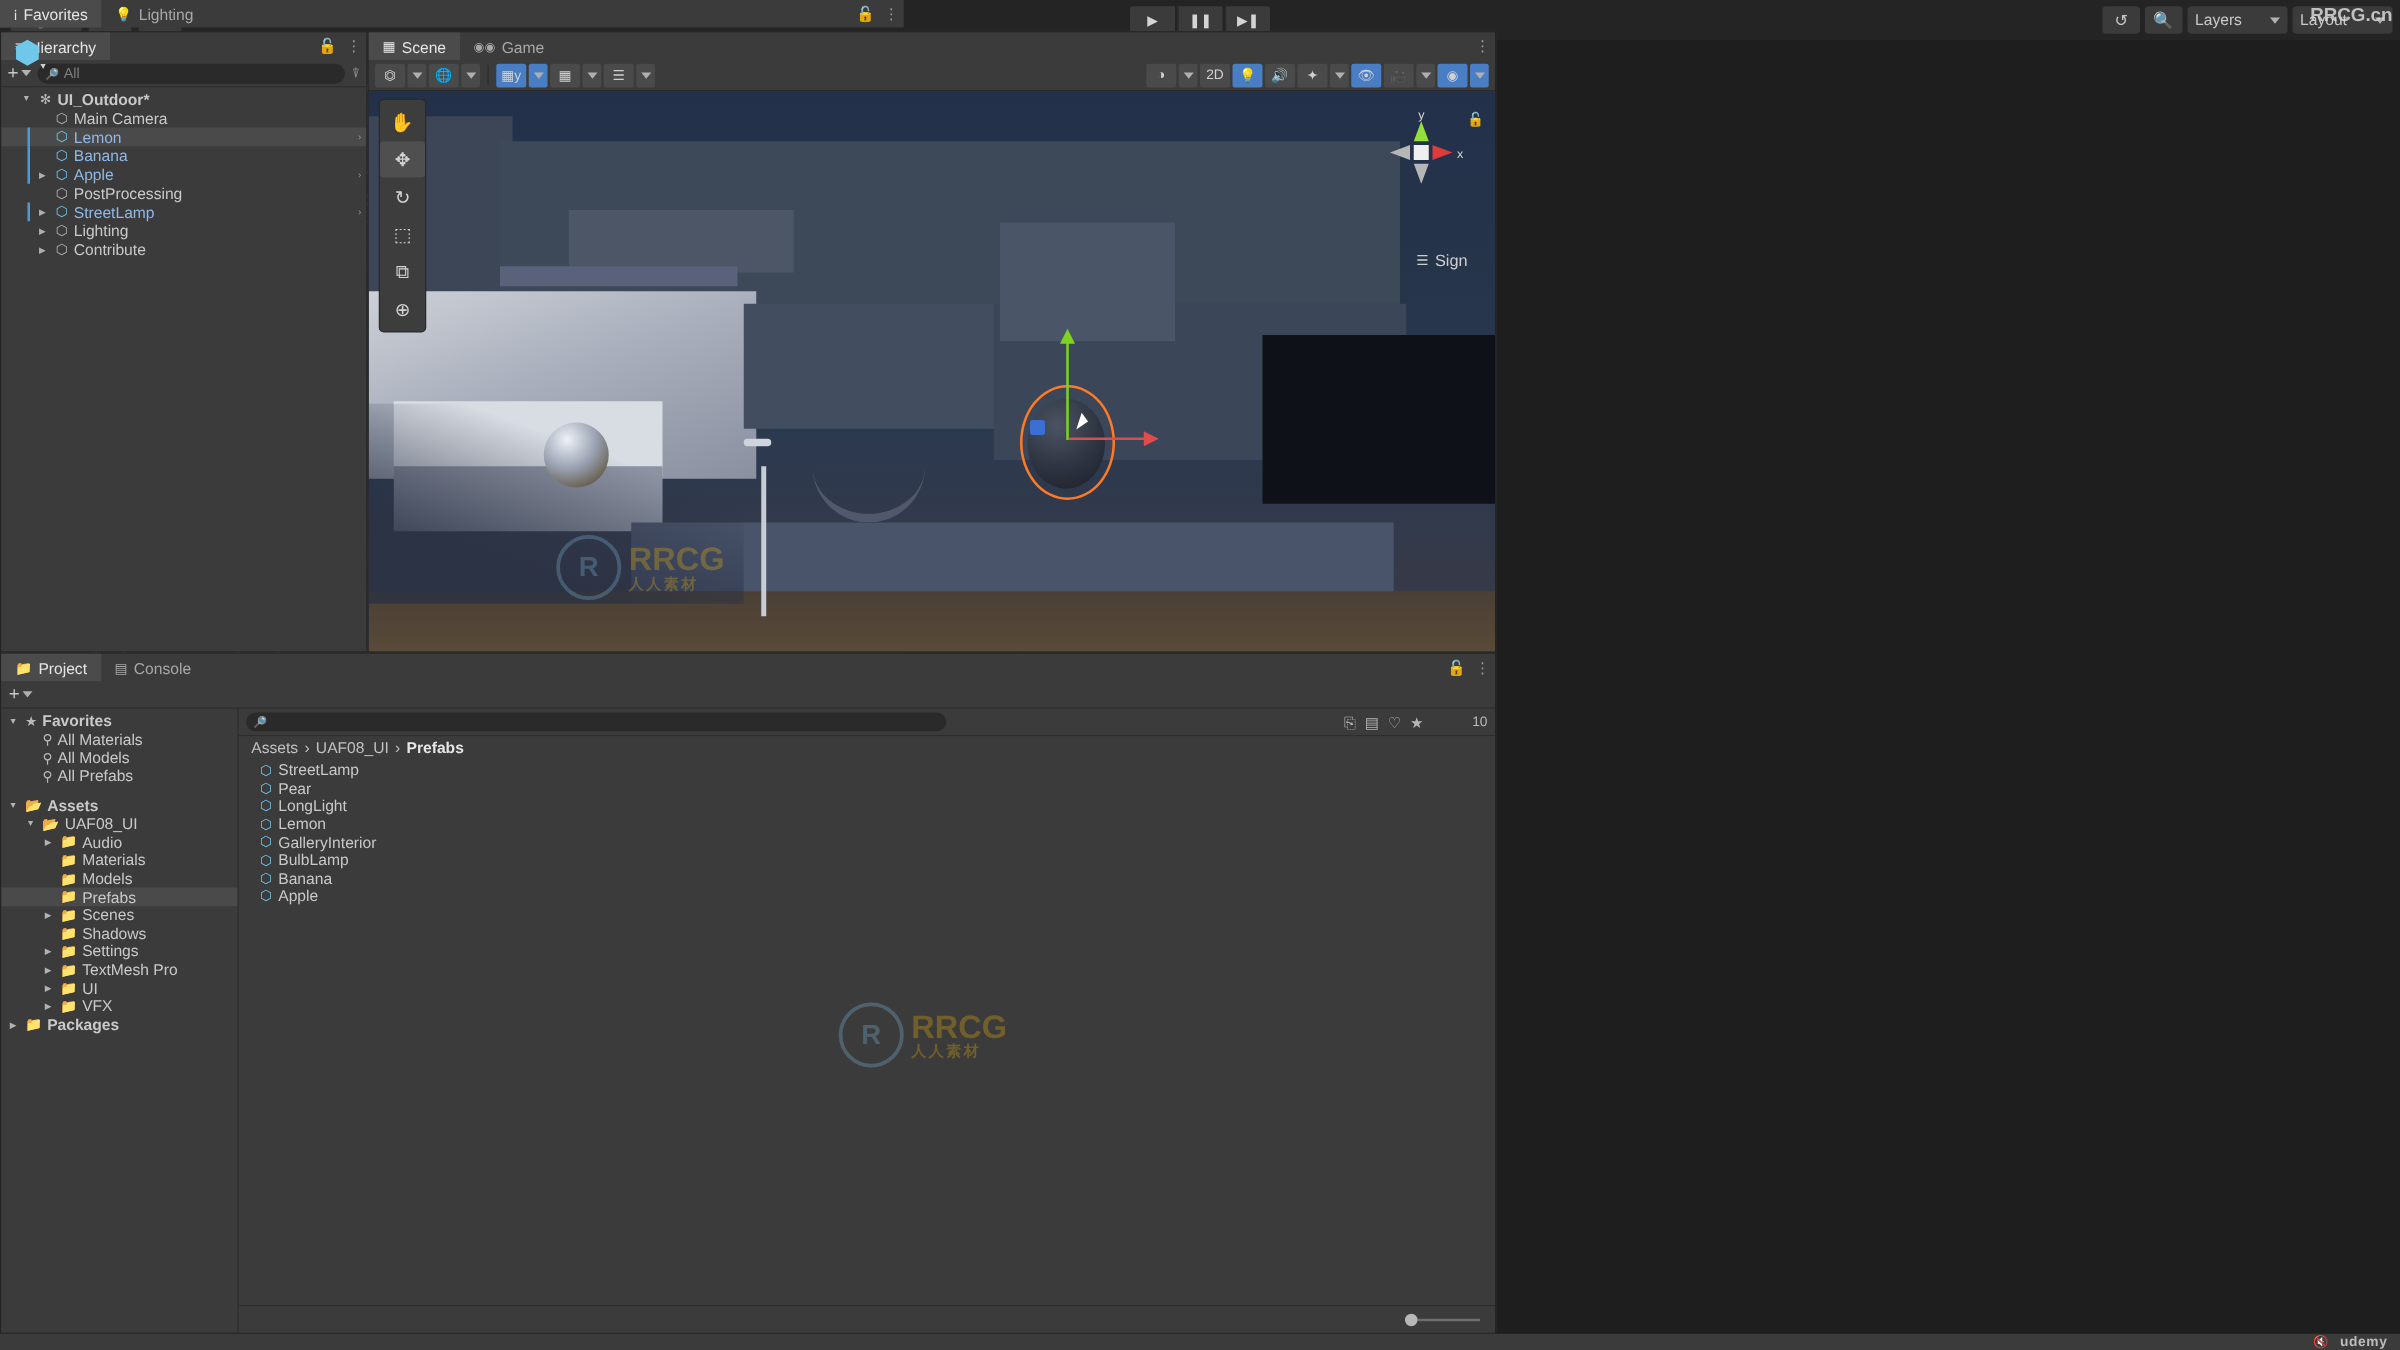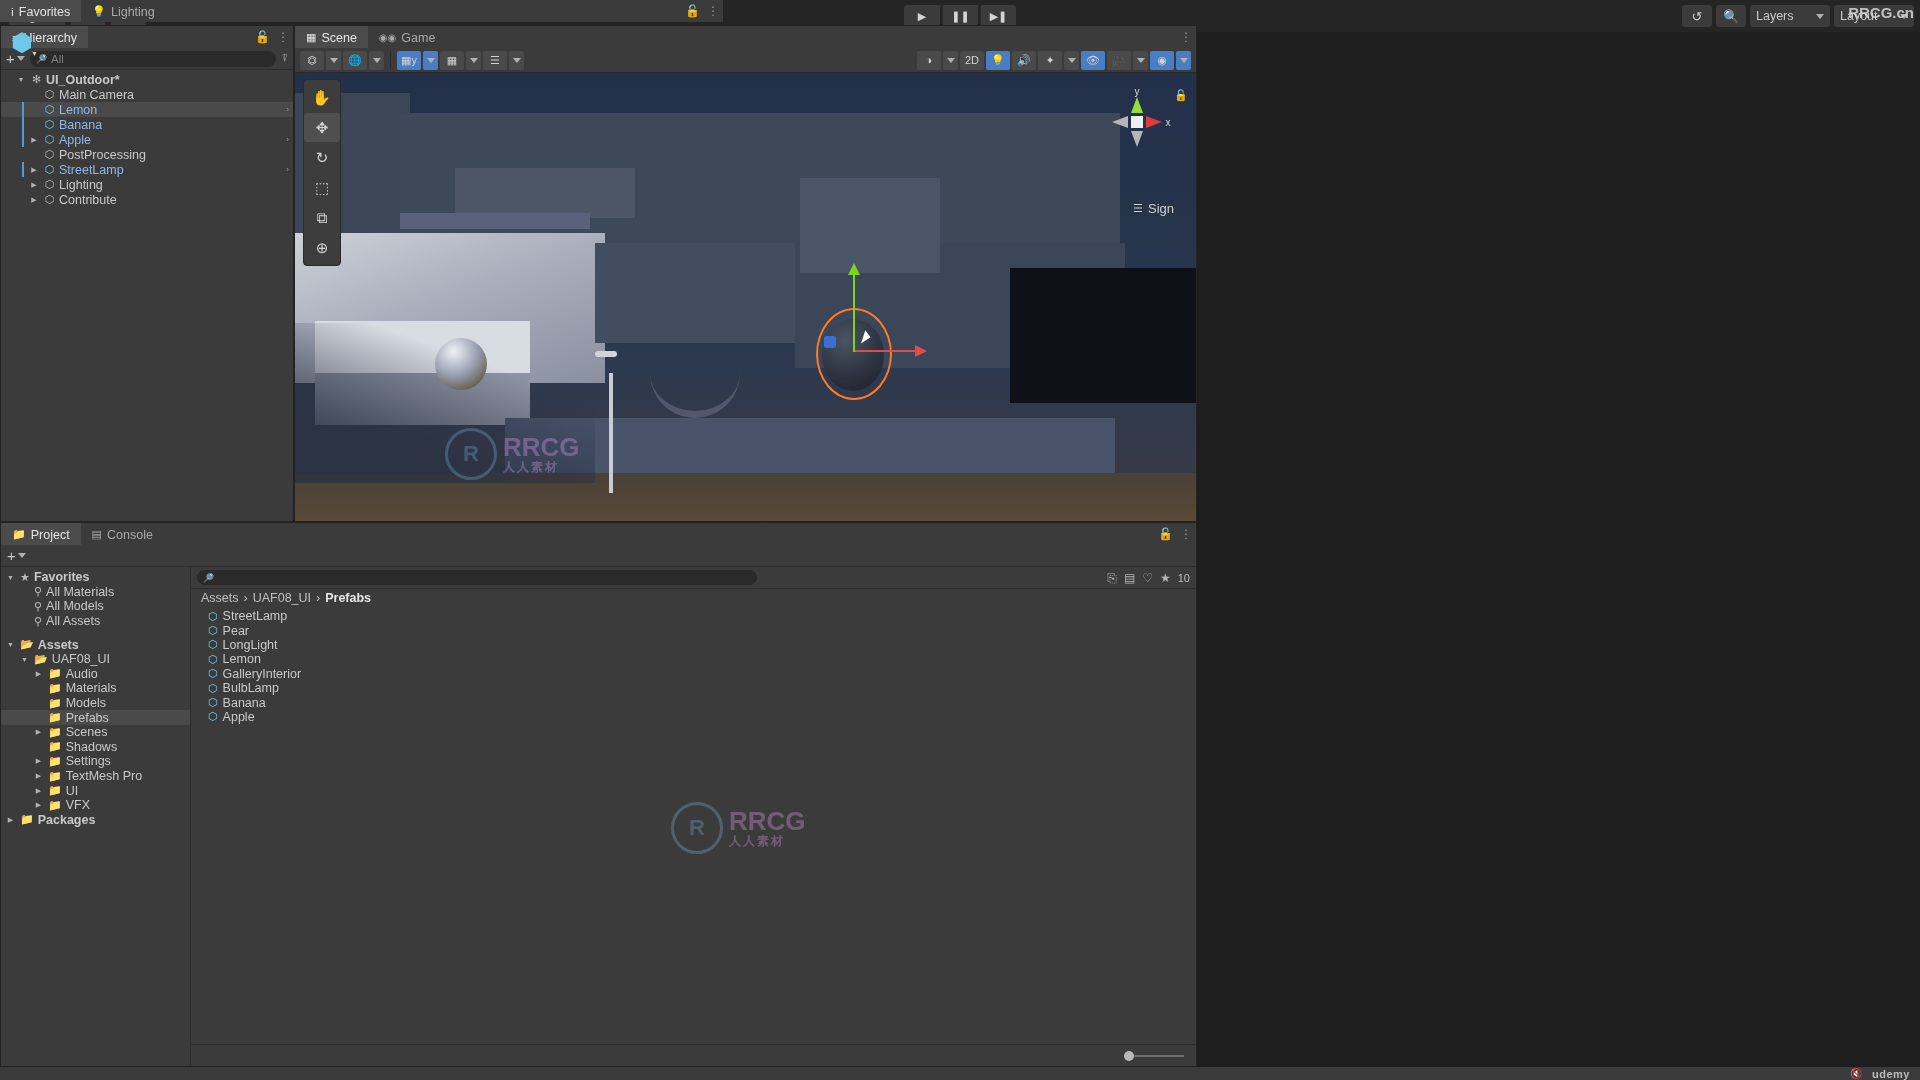--- a/index.html
+++ b/index.html
@@ -143,21 +143,21 @@
                height: 78px; z-index: 30; }
   .back-label { position: absolute; right: 22px; top: 128px; color: #cfcfcf;
                 font-size: 13px; display: flex; gap: 5px; align-items: center;
                 z-index: 30; }
   .wm { position: absolute; display: flex; align-items: center; gap: 6px;
         opacity: 0.30; pointer-events: none; z-index: 25; }
   .wm-circle { width: 52px; height: 52px; border: 3px solid #7fb8dd;
                border-radius: 50%; display: flex; align-items: center;
                justify-content: center; color: #7fb8dd; font-size: 22px;
                font-weight: bold; }
-  .wm-txt { color: #f0abfc; font-size: 26px; font-weight: bold;
+  .wm-txt { color: #eab308; font-size: 26px; font-weight: bold;
             line-height: 1.05; }
   .wm-sub { font-size: 12px; letter-spacing: 2px; }
 
   
   #project { left: 0; top: 522px; width: 1197px; height: 545px; }
   .pj-toolbar { height: 22px; background: #3b3b3b; display: flex;
                 align-items: center; padding: 0 6px; gap: 6px;
                 border-bottom: 1px solid #2d2d2d; }
   .pj-body { display: flex; height: calc(100% - 44px); }
   .pj-tree { width: 190px; background: #3b3b3b; padding-top: 3px;
@@ -596,21 +596,21 @@
             <span>All Materials</span>
           </div>
           <div class="pj-row" style="padding-left: 18px;">
             <span class="tw"></span>
             <span class="folder">⚲</span>
             <span>All Models</span>
           </div>
           <div class="pj-row" style="padding-left: 18px;">
             <span class="tw"></span>
             <span class="folder">⚲</span>
-            <span>All Assets</span>
+            <span>All Prefabs</span>
           </div>
           <div class="pj-row" style="height: 9px;"></div>
           <div class="pj-row" style="padding-left: 4px;">
             <span class="tw">▼</span>
             <span class="folder">📂</span>
             <span style="font-weight: bold;">Assets</span>
           </div>
           <div class="pj-row" style="padding-left: 18px;">
             <span class="tw">▼</span>
             <span class="folder">📂</span>
@@ -676,21 +676,21 @@
         <div class="pj-searchbar">
           <div class="pj-search">
             <span class="search-icon">🔍</span>
             <span></span>
           </div>
           <div class="pj-sb-icons">
             <span>⎘</span>
             <span>▤</span>
             <span>♡</span>
             <span>★</span>
-            <span style="color:#b9b9b9;font-size:11px;">10</span>
+            <span style="color:#b9b9b9;font-size:11px;margin-left:32px;">10</span>
           </div>
         </div>
         <div class="breadcrumb">
           <span>Assets</span>
           <span>›</span>
           <span>UAF08_UI</span>
           <span>›</span>
           <span class="bc-last">Prefabs</span>
         </div>
         <div class="assets-list" id="assets-list">

